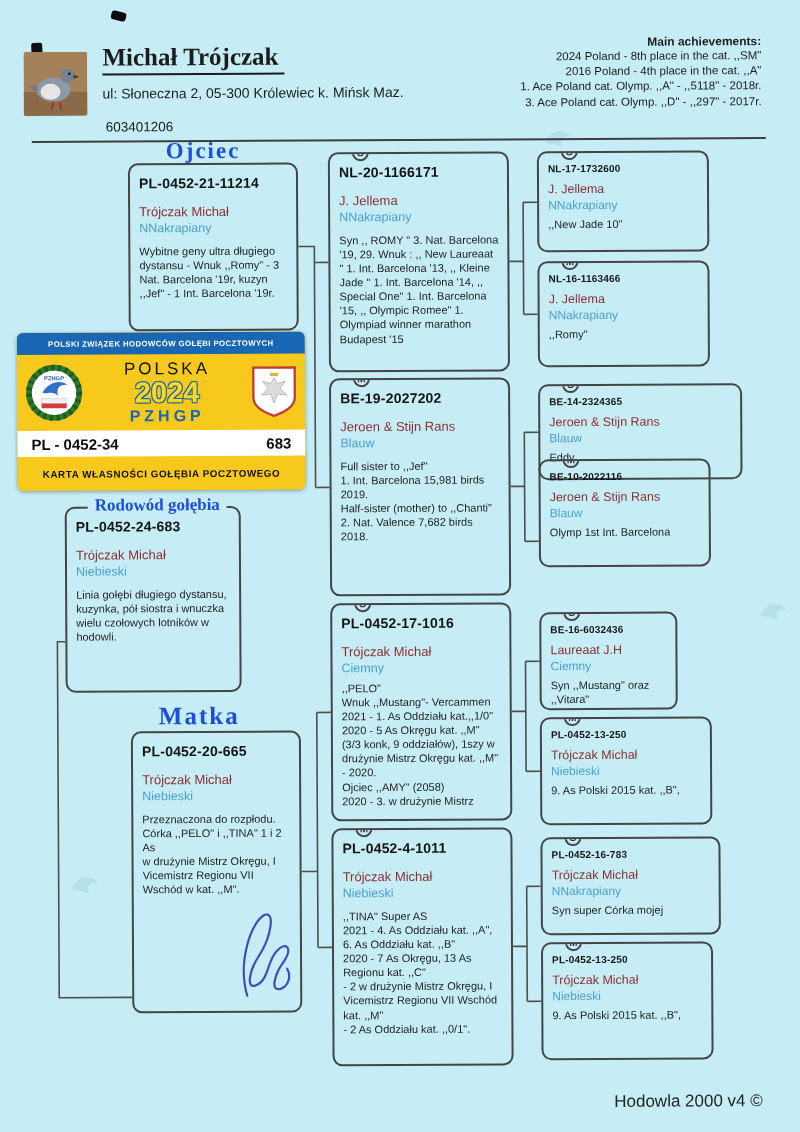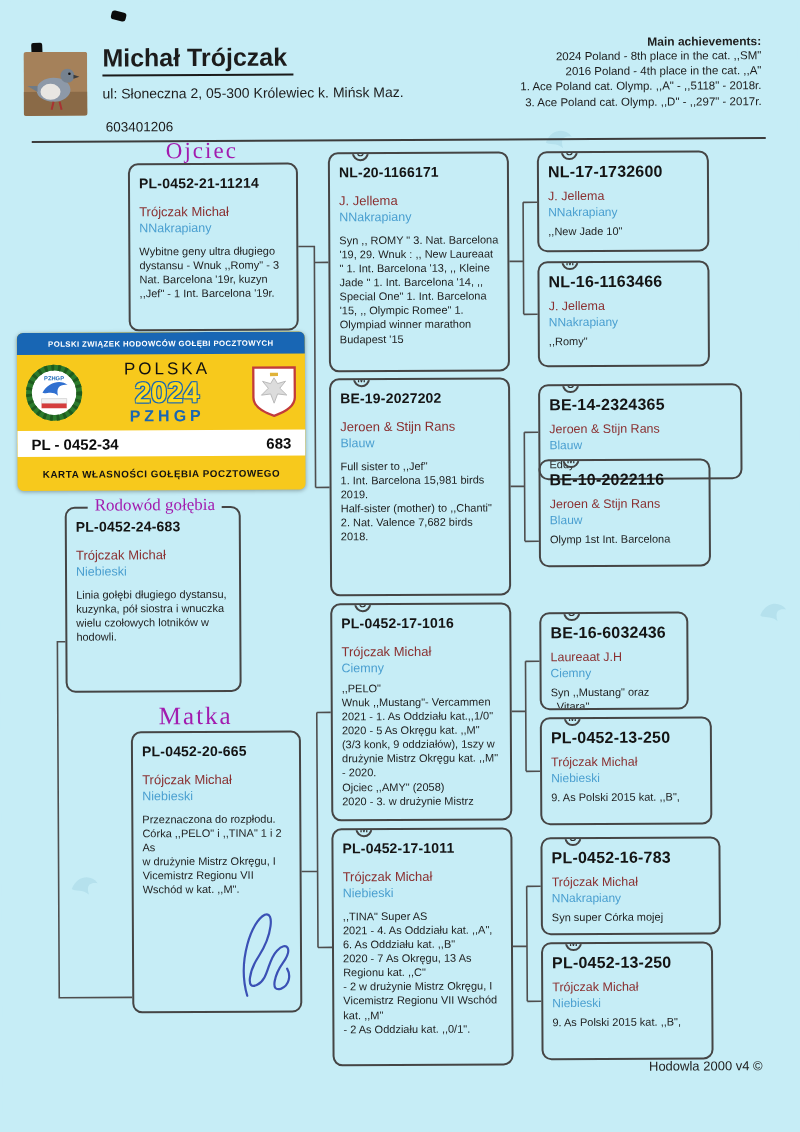--- a/index.html
+++ b/index.html
@@ -8,62 +8,62 @@
     --maroon:#8a3031;
     --cblue:#4a9fd0;
     --ink:#1c1c1c;
   }
   *{box-sizing:border-box;margin:0;padding:0;}
   body{width:800px;height:1132px;background:var(--bg);font-family:"Liberation Sans",sans-serif;color:var(--ink);overflow:hidden;}
   .sheet{position:absolute;left:0;top:0;width:800px;height:1132px;background:var(--bg);transform:rotate(-0.3deg);}
   .connectors{position:absolute;left:0;top:0;z-index:0;pointer-events:none;}
   .wm{position:absolute;z-index:0;opacity:.55;}
   
-  .hdr-name{position:absolute;left:105px;top:42px;font-size:25px;font-weight:bold;border-bottom:2.5px solid #1a1a1a;padding:0 6px 2px 0;z-index:2;}
+  .hdr-name{position:absolute;left:105px;top:42px;font-size:25px;font-weight:bold;border-bottom:2.5px solid #1a1a1a;padding:0 6px 2px 0;z-index:2;font-family:Liberation Serif, serif;}
   .hdr-addr{position:absolute;left:105px;top:84px;font-size:14px;z-index:2;}
   .hdr-phone{position:absolute;left:108px;top:118px;font-size:13.5px;z-index:2;}
   .ach{position:absolute;right:36px;top:36px;width:330px;text-align:right;z-index:2;}
   .ach .t{font-size:12px;font-weight:bold;}
   .ach .l{font-size:11.5px;line-height:1.32;}
   .rule{position:absolute;left:34px;top:139px;width:734px;height:2px;background:#3d3d3d;z-index:2;}
   .inkblob{position:absolute;left:114px;top:10px;width:15px;height:9px;background:#0b0b0b;border-radius:3px;transform:rotate(14deg);z-index:2;}
   .spine{position:absolute;left:35px;top:41px;width:11px;height:66px;background:#0e0e0e;border-radius:2px;transform:rotate(-2deg);z-index:2;}
   .photo{position:absolute;left:26px;top:50px;width:64px;height:64px;border-radius:3px;overflow:hidden;z-index:2;}
   
   .bbox{position:absolute;border:2px solid var(--border);border-radius:10px;padding:8px 9px;z-index:1;overflow:hidden;background:transparent;}
   .tag{position:absolute;top:-1px;left:22px;width:17px;height:17px;border:2px solid var(--border);border-radius:50%;background:var(--bg);font-size:10px;font-weight:bold;text-align:center;line-height:14px;color:#2f2f2f;}
   .tag:empty{display:none;}
   .bbox{padding-top:10px;}
   .ring{font-weight:bold;font-size:14px;letter-spacing:.2px;color:#141414;}
   .owner{margin-top:13px;color:var(--maroon);font-size:13px;}
   .colorw{color:var(--cblue);font-size:12.5px;margin-top:2px;}
   .notes{margin-top:9px;font-size:11px;line-height:1.28;white-space:pre-line;color:#1d1d1d;}
-  .sm .ring{font-size:16px;}
+  .sm .ring{font-size:10px;}
   .sm .owner{margin-top:8px;font-size:12.5px;}
   .sm .colorw{font-size:12px;}
   .sm .notes{margin-top:5px;font-size:11px;}
   
-  .h-serif{position:absolute;font-family:"Liberation Serif",serif;font-weight:normal;color:#a21caf;z-index:3;}
+  .h-serif{position:absolute;font-family:"Liberation Serif",serif;font-weight:bold;color:#1d4ed8;z-index:3;}
   .h-ojciec{left:168px;top:137px;font-size:23px;letter-spacing:2px;}
   .h-matka{left:158px;top:701px;font-size:25px;letter-spacing:2px;}
   .h-rodowod{left:88px;top:494px;font-size:17px;background:var(--bg);padding:0 7px;}
   
   .card{position:absolute;left:18px;top:331px;width:288px;height:158px;background:#f7c91c;border-radius:6px;box-shadow:0 1px 4px rgba(0,0,0,.35);overflow:hidden;z-index:5;}
   .card-topbar{height:22px;background:#1866b4;color:#fff;font-size:7.8px;font-weight:bold;letter-spacing:.4px;display:flex;align-items:center;justify-content:center;}
   .card-mid{height:76px;display:flex;align-items:center;justify-content:space-between;padding:0 8px;}
   .card-center{flex:1;text-align:center;}
   .polska{font-size:17px;font-weight:normal;letter-spacing:3px;color:#101010;}
   .year{font-size:29px;font-weight:bold;color:#ffd91c;line-height:.95;
         text-shadow:-1px -1px 0 #1866b4,1px -1px 0 #1866b4,-1px 1px 0 #1866b4,1px 1px 0 #1866b4;text-align:center;}
   .pzhgp{font-size:16px;font-weight:bold;letter-spacing:4px;color:#1866b4;}
   .card-white{height:26px;background:#fff;display:flex;justify-content:space-between;align-items:center;padding:0 14px;font-weight:bold;font-size:15px;color:#0d0d0d;}
   .card-title{height:34px;display:flex;align-items:center;justify-content:center;font-size:9.8px;font-weight:bold;letter-spacing:.6px;color:#111;}
   
   .sig{position:absolute;left:215px;top:900px;z-index:4;}
-  .footer{position:absolute;right:40px;top:1060px;font-size:13px;color:#222;z-index:2;}
+  .footer{position:absolute;right:40px;top:1093px;font-size:17px;color:#222;z-index:2;}
 </style>
 </head>
 <body>
 
 <div class="sheet">
 
   <svg class="connectors" width="800" height="1132">
     <path d="M300 246 H316 V487 M316 262 H330 M316 487 H330
              M300 871 H316 M316 712 V947 M316 712 H330 M316 947 H330
              M511 262 H525 M525 203 V315 M525 203 H539 M525 315 H539
@@ -163,21 +163,21 @@
     <div class="notes" style="margin-top:6px">,,PELO"
 Wnuk ,,Mustang"- Vercammen
 2021 - 1. As Oddziału kat.,,1/0"
 2020 - 5 As Okręgu kat. ,,M" (3/3 konk, 9 oddziałów), 1szy w drużynie Mistrz Okręgu kat. ,,M" - 2020.
 Ojciec ,,AMY" (2058)
 2020 - 3. w drużynie Mistrz</div>
   </div>
 
   <div class="bbox" style="left:330px;top:828px;width:181px;height:238px">
     <span class="tag" style="top:-10px">M</span>
-    <div class="ring">PL-0452-17-1011</div>
+    <div class="ring">PL-0452-4-1011</div>
     <div class="owner">Trójczak Michał</div>
     <div class="colorw">Niebieski</div>
     <div class="notes">,,TINA" Super AS
 2021 - 4. As Oddziału kat. ,,A", 6. As Oddziału kat. ,,B"
 2020 - 7 As Okręgu, 13 As Regionu kat. ,,C"
 - 2 w drużynie Mistrz Okręgu, I Vicemistrz Regionu VII Wschód kat. ,,M"
 - 2 As Oddziału kat. ,,0/1".</div>
   </div>
 
   <div class="bbox sm" style="left:539px;top:152px;width:172px;height:101px">
@@ -205,21 +205,21 @@
   </div>
 
   <div class="bbox sm" style="left:539px;top:460px;width:172px;height:108px">
     <span class="tag" style="top:-10px">M</span>
     <div class="ring">BE-10-2022116</div>
     <div class="owner">Jeroen &amp; Stijn Rans</div>
     <div class="colorw">Blauw</div>
     <div class="notes">Olymp 1st Int. Barcelona</div>
   </div>
 
-  <div class="bbox sm" style="left:539px;top:613px;width:149px;height:98px">
+  <div class="bbox sm" style="left:539px;top:613px;width:138px;height:98px">
     <span class="tag" style="top:-10px">O</span>
     <div class="ring">BE-16-6032436</div>
     <div class="owner">Laureaat J.H</div>
     <div class="colorw">Ciemny</div>
     <div class="notes">Syn ,,Mustang" oraz ,,Vitara"</div>
   </div>
 
   <div class="bbox sm" style="left:539px;top:718px;width:172px;height:108px">
     <span class="tag" style="top:-10px">M</span>
     <div class="ring">PL-0452-13-250</div>

